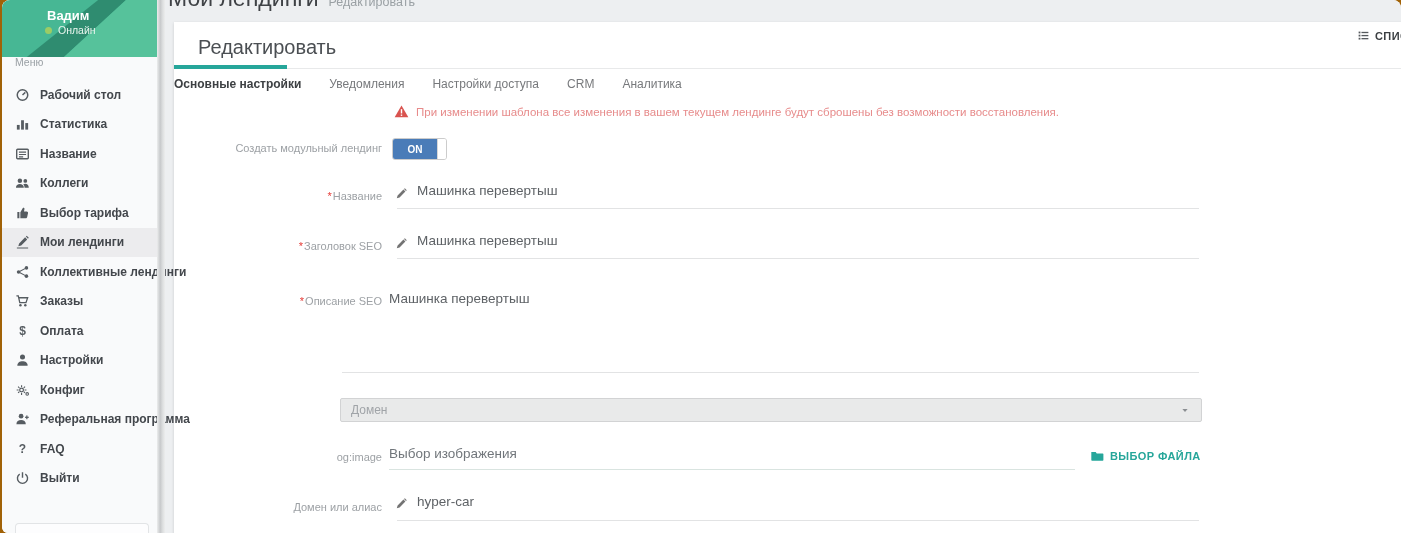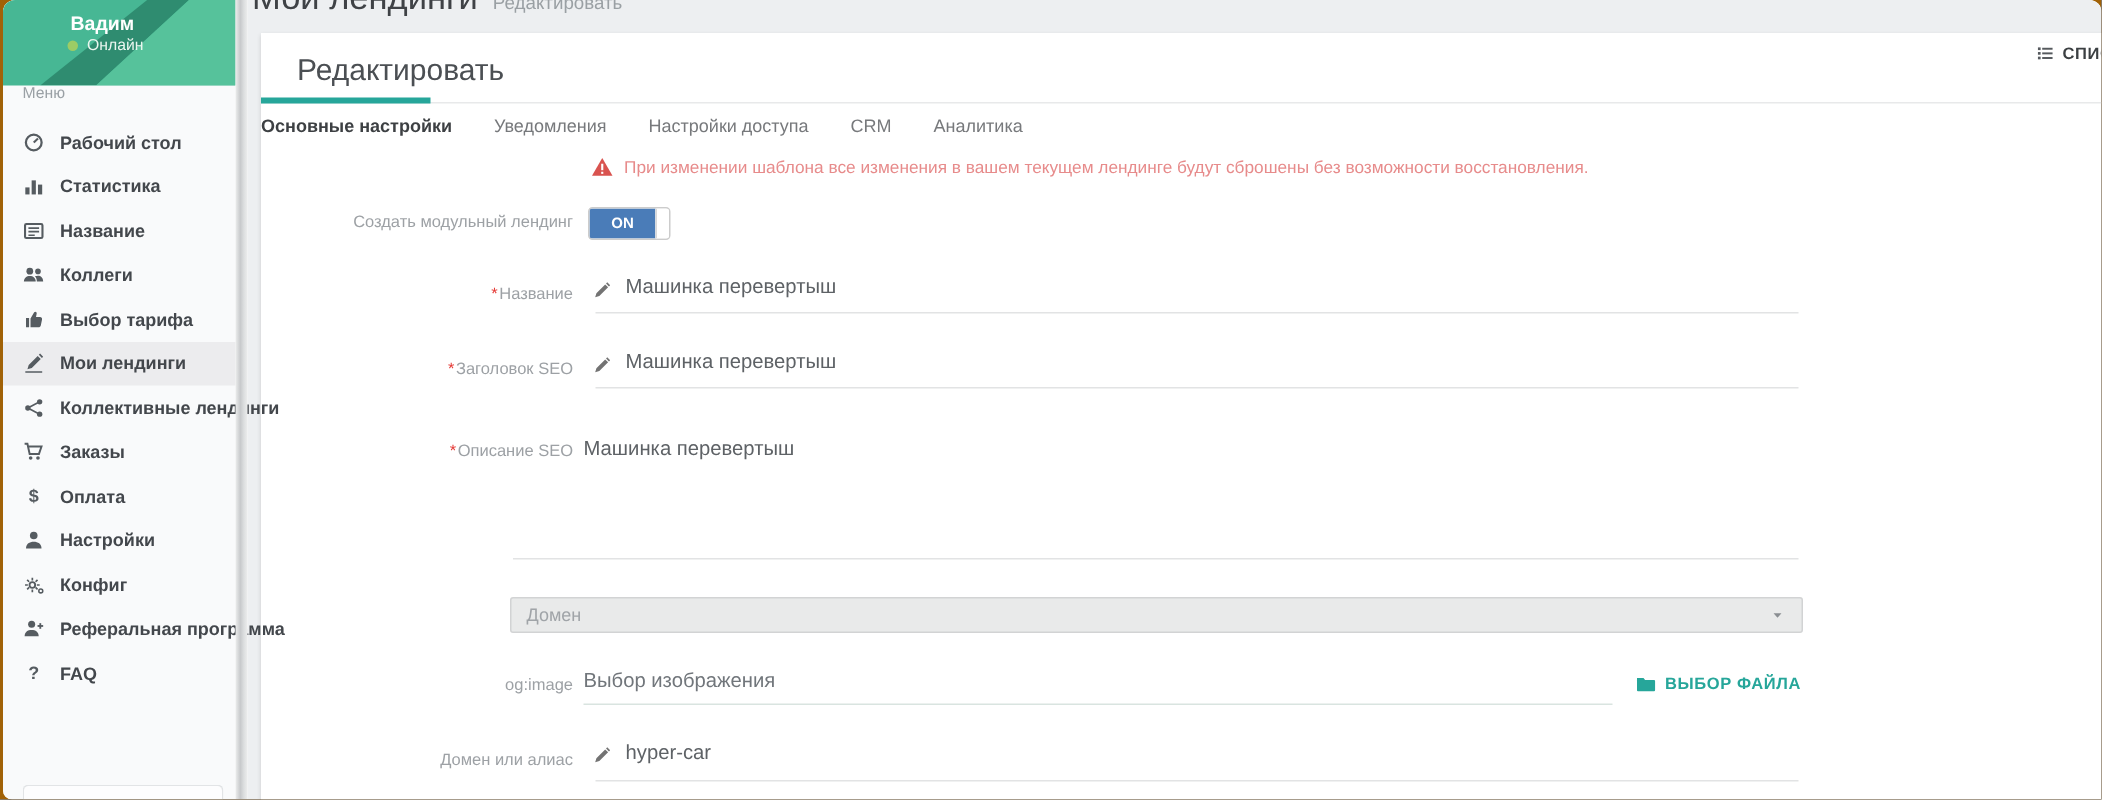--- a/index.html
+++ b/index.html
@@ -320,19 +320,28 @@
               </svg>
             </span>
             <span class="mi-lb">Реферальная программа</span>
           </div>
           <div class="mi">
             <span class="mi-ic">
               <span class="tglyph">?</span>
             </span>
             <span class="mi-lb">FAQ</span>
           </div>
+          <div class="mi">
+            <span class="mi-ic">
+              <svg viewBox="0 0 16 16">
+                <path d="M8 1.8v6" stroke="currentColor" stroke-width="1.5" fill="none"></path>
+                <path d="M5 3.8a5.4 5.4 0 1 0 6 0" fill="none" stroke="currentColor" stroke-width="1.5"></path>
+              </svg>
+            </span>
+            <span class="mi-lb">Выйти</span>
+          </div>
         </div>
     <div class="bottom-card"></div>
   </div>
   <div class="sb-strip"></div>
 
 </div>
 </div>
 
 </body></html>

